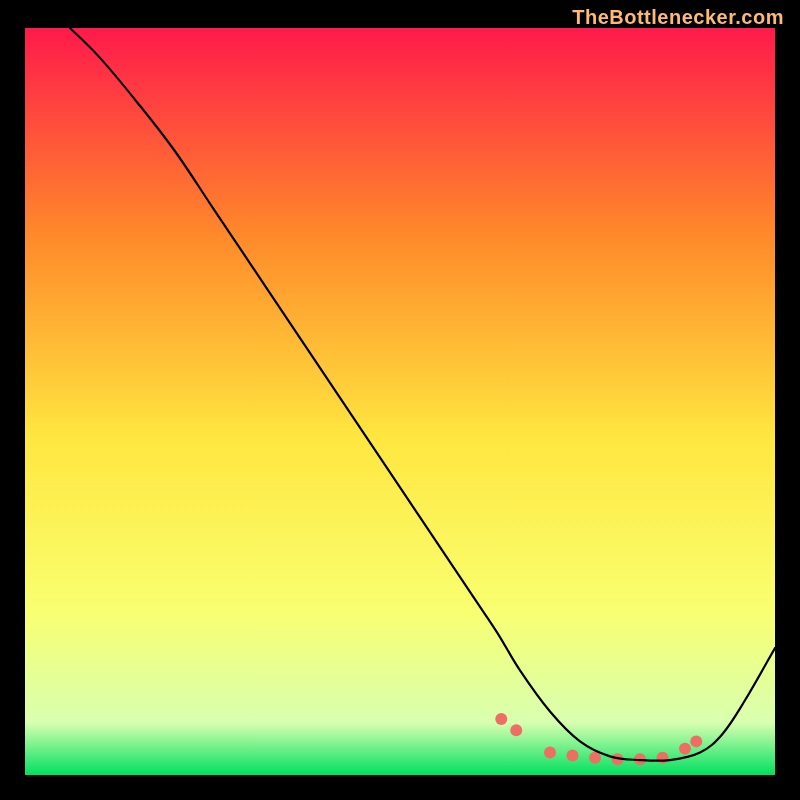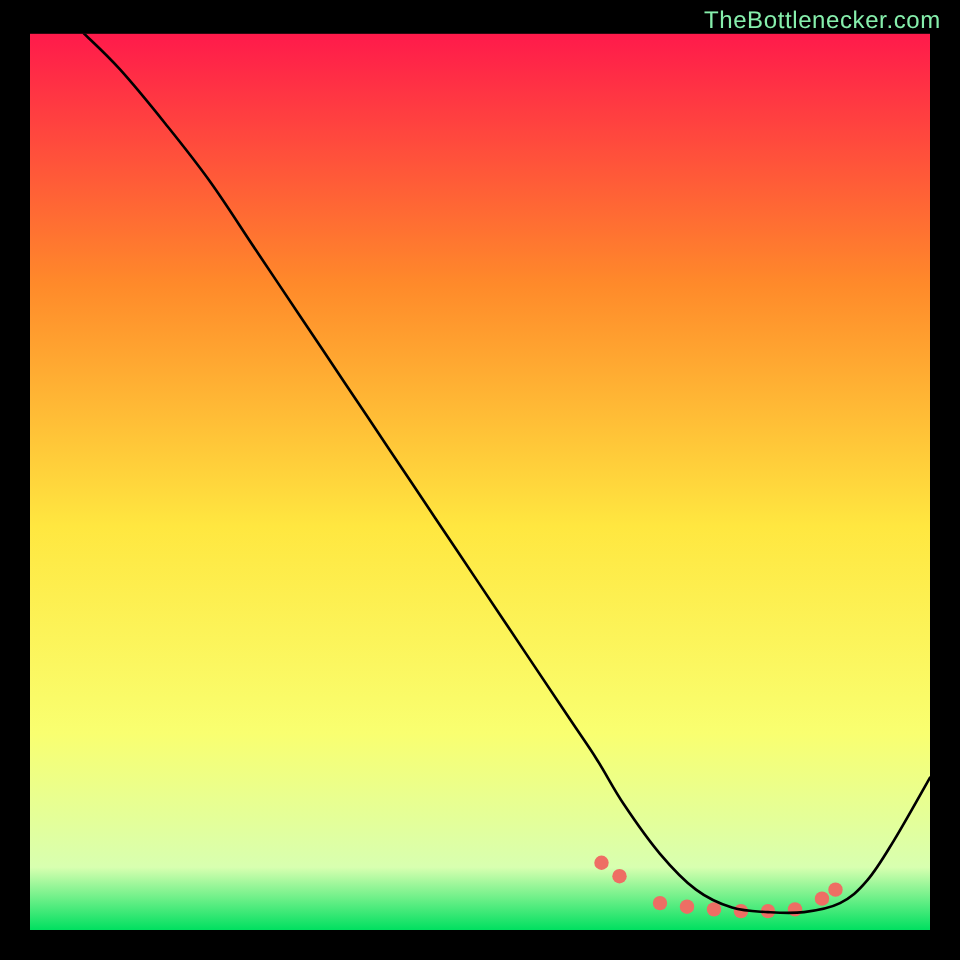--- a/index.html
+++ b/index.html
@@ -16,23 +16,23 @@
     left: 0;
     top: 0;
     width: 800px;
     height: 800px;
     background: #000;
   }
   .watermark {
     position: absolute;
     top: 6px;
     right: 16px;
-    color: #86efac;
+    color: #fdba74;
     font-size: 20px;
-    font-weight: 400;
+    font-weight: 700;
     letter-spacing: 0.5px;
     user-select: none;
   }
   .plot {
     position: absolute;
     left: 25px;
     top: 28px;
     width: 750px;
     height: 747px;
   }

